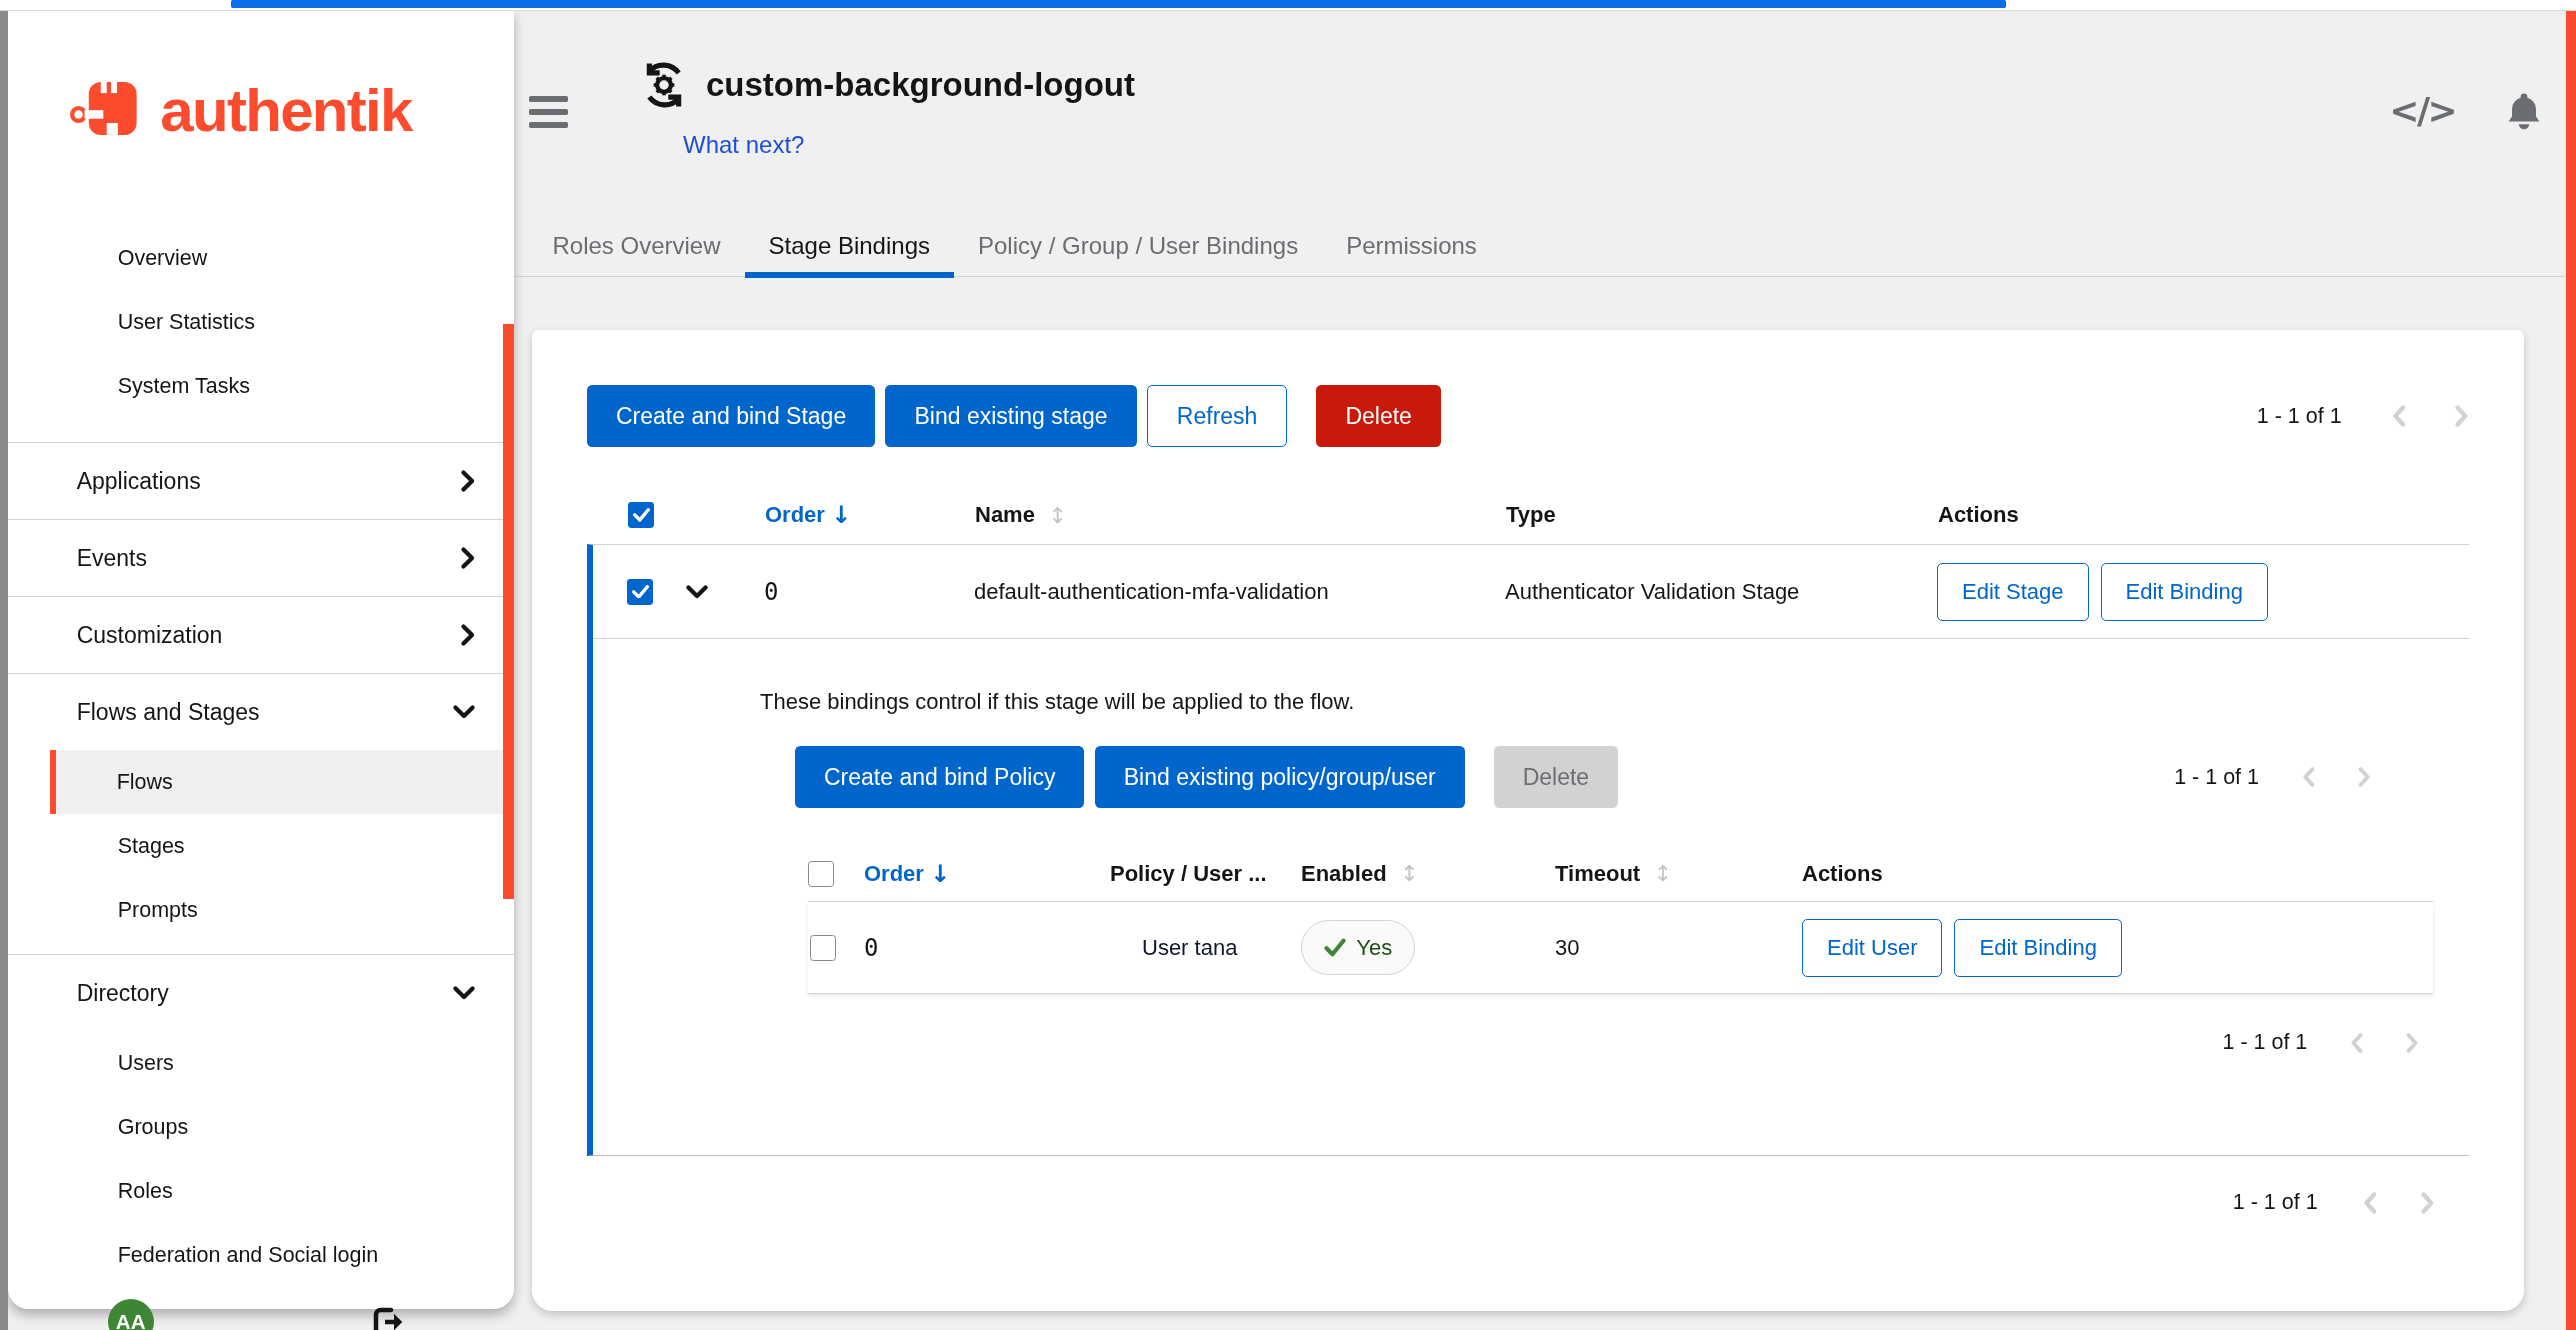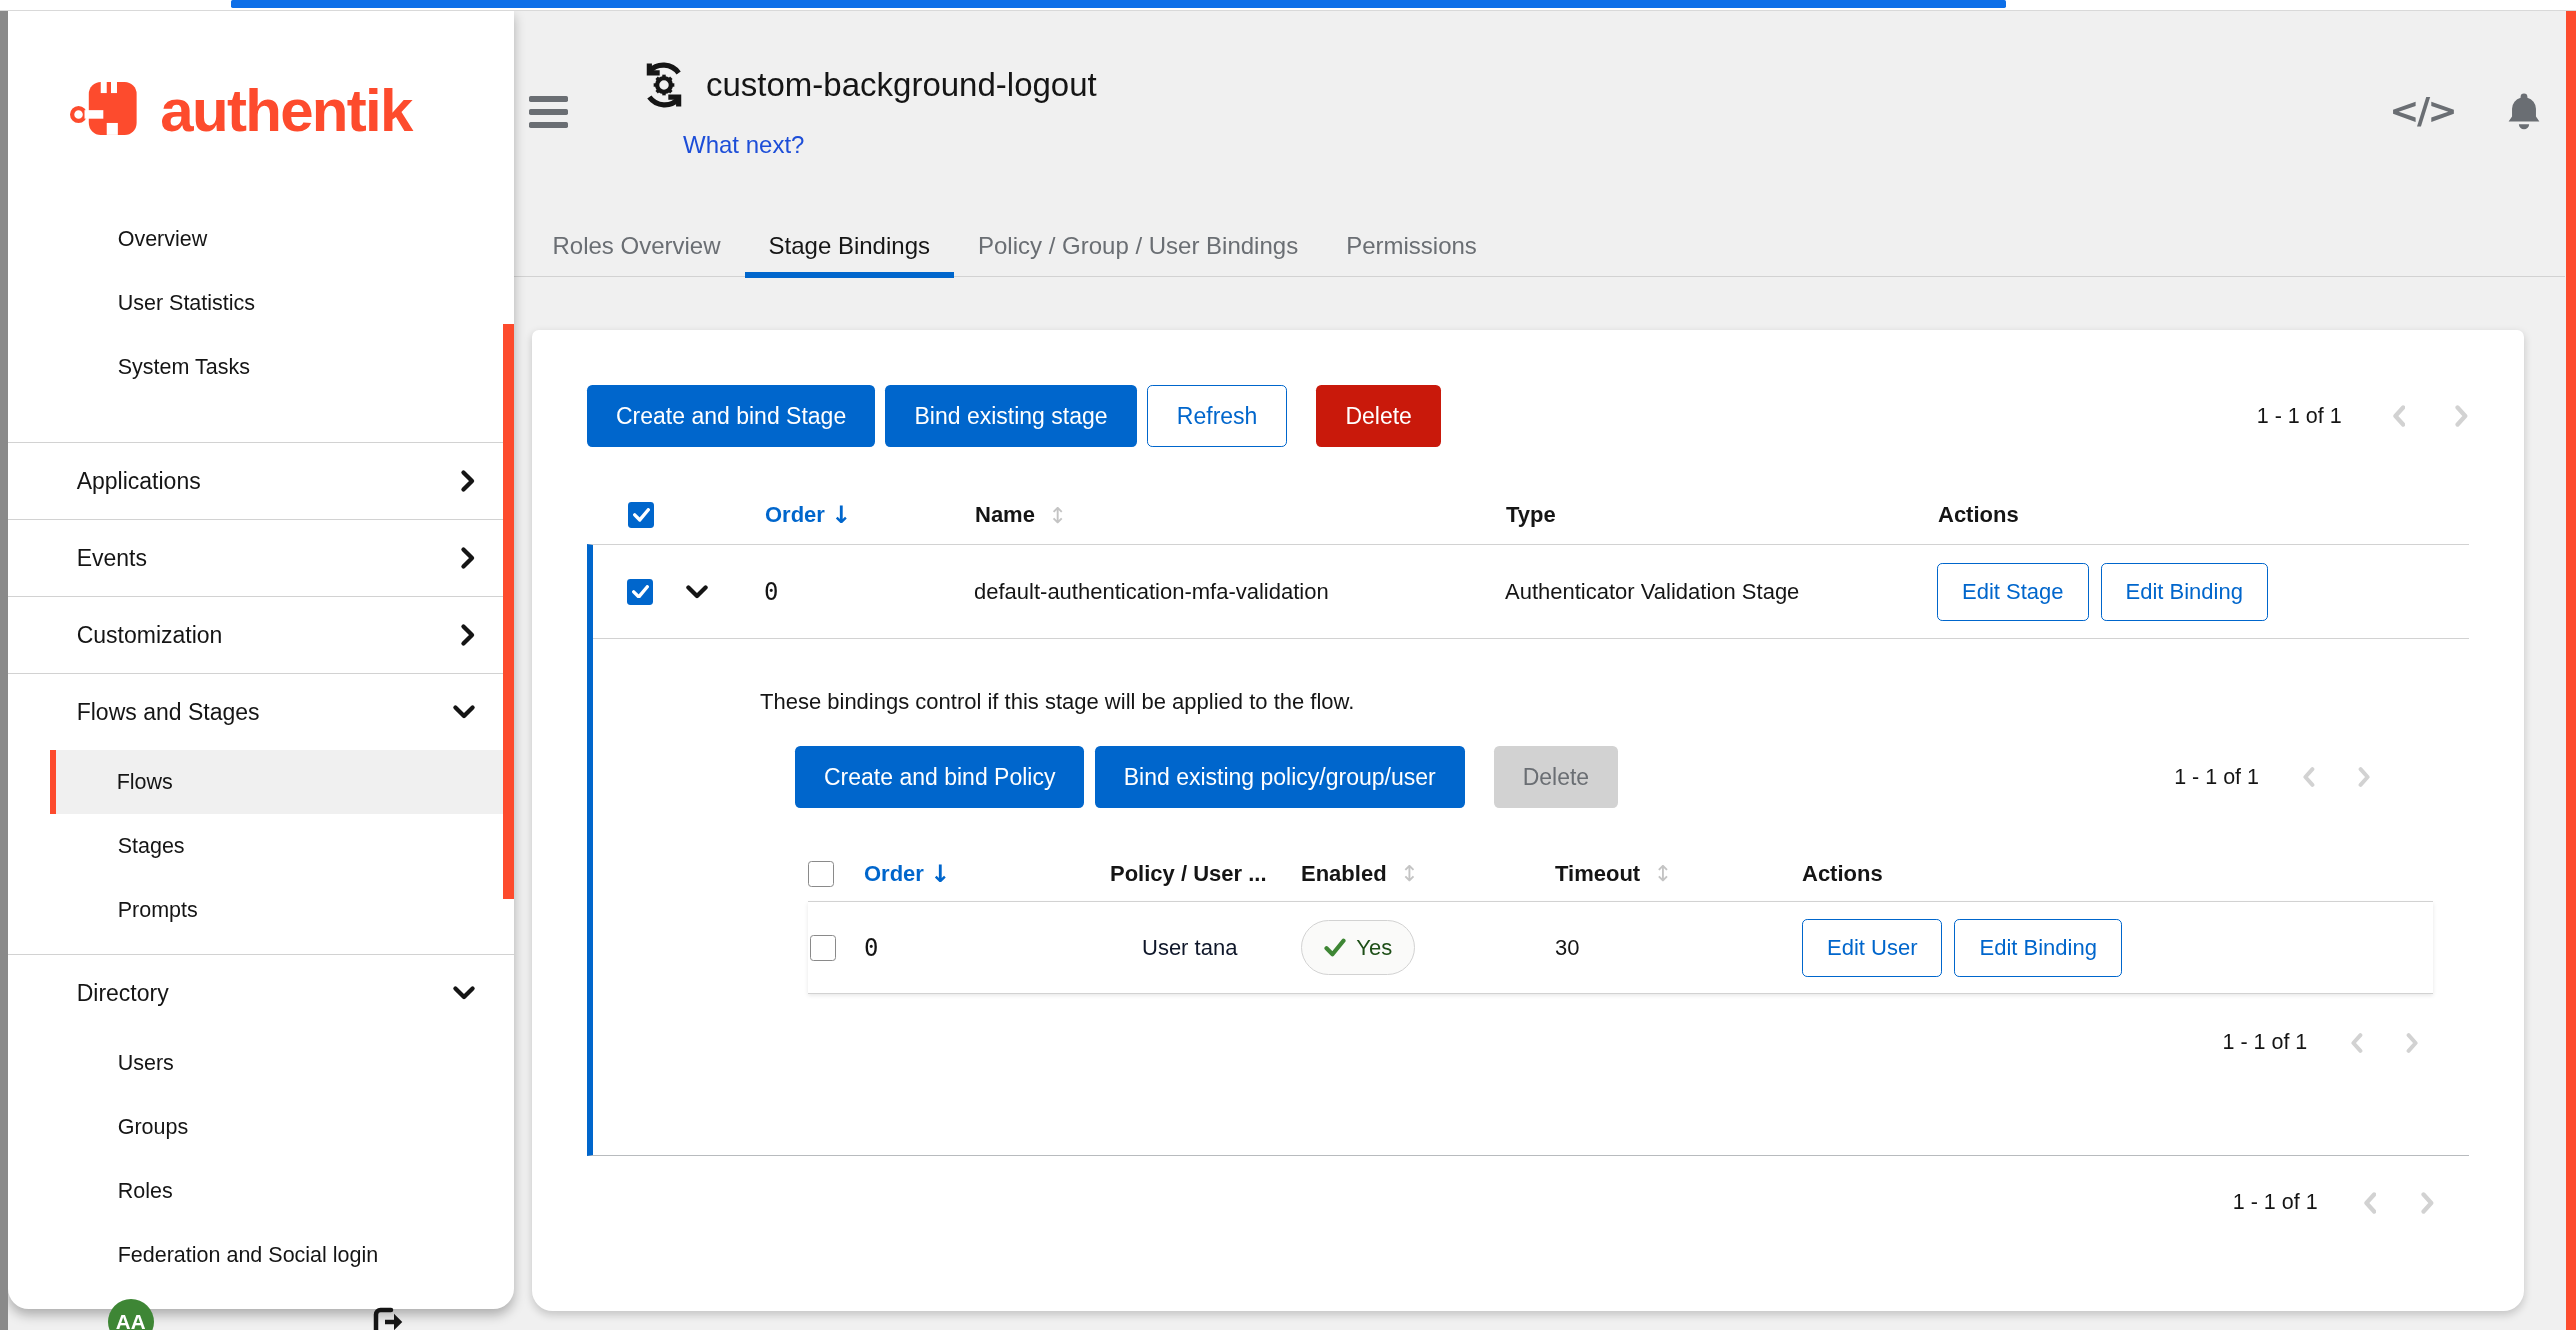--- a/index.html
+++ b/index.html
@@ -15,38 +15,38 @@
   .left-scrollbar { position:absolute; left:0; top:11px; width:7.7px; height:1320px; background:#8a8a8a; z-index:50;}
   .right-accent-strip { position:absolute; left:2566px; top:11px; width:10.3px; height:1320px; background:#fd4b2d; z-index:50;}
   
   .sidebar { position:absolute; left:7.7px; top:11px; width:506px; height:1298px; background:#ffffff;
              border-radius:0 0 20.6px 20.6px; box-shadow:0 5.2px 12px rgba(0,0,0,.28); z-index:30;
              display:flex; flex-direction:column; }
   .sidebar-scroll-thumb { position:absolute; right:0; top:313px; width:11px; height:575px; background:#fd4b2d; z-index:5;}
   .logo { margin:69px 0 0 62px; display:flex; align-items:center; gap:8.6px; }
   .logo-text { font-size:60px; font-weight:bold; color:#fd4b2d; letter-spacing:-1.7px; line-height:60px; }
   .nav-top { margin-top:65px; }
-  .nav-item { height:64px; display:flex; align-items:center; padding-left:110px; font-size:21.5px; color:#151515; }
+  .nav-item { height:64px; display:flex; align-items:flex-end; padding-left:110px; font-size:21.5px; color:#151515; }
   .nav-group { border-top:0.9px solid #d2d2d2; }
   .nav-group.first { margin-top:43px; }
   .group-row { height:76px; display:flex; align-items:center; justify-content:space-between; padding:0 38px 0 69px; font-size:23px; color:#151515;}
   .child-item { height:64px; display:flex; align-items:center; padding-left:110px; font-size:21.5px; color:#151515;}
   .child-item.selected { background:#f0f0f0; margin-left:42px; border-left:6.9px solid #fd4b2d; padding-left:61px; }
   .children { padding-bottom:12px; }
   .sidebar-footer { margin-top:auto; padding:0 0 26px 100px; display:flex; align-items:center; height:82px; }
   .avatar { width:46px; height:46px; border-radius:50%; background:#3e8635; color:#fff; font-size:20.6px; font-weight:bold;
             display:flex; align-items:center; justify-content:center; }
   .logout { margin-left:216px; display:flex; align-items:center; }
   
   .content { position:absolute; left:513px; top:11px; width:2052px; height:1320px; }
   .header { position:relative; height:204px; }
   .hamburger { position:absolute; left:16.3px; top:85px; width:39px; display:flex; flex-direction:column; gap:6.9px; cursor:pointer;}
   .hamburger span { display:block; height:6px; background:#6a6e73; border-radius:1.7px; }
   .title-row { position:absolute; left:126px; top:49px; display:flex; align-items:center; gap:17px; }
-  .page-title { font-size:33px; font-weight:400; color:#151515; }
+  .page-title { font-size:33px; font-weight:700; color:#151515; }
   .subtitle { position:absolute; left:126px; top:120px; font-size:24px; color:#1d4ed8;margin-left:44px; }
   .header-icons { position:absolute; right:22px; top:79px; display:flex; align-items:center; gap:50px; }
   .code-glyph { font-size:36px; font-weight:bold; color:#6a6e73; letter-spacing:-2.6px; font-family:"DejaVu Sans",sans-serif;}
   
   .tabbar { height:62px; border-bottom:1.7px solid #d2d2d2; display:flex; align-items:stretch; padding-left:15.5px; width:2052px; }
   .tab { padding:0 24px; display:flex; align-items:center; font-size:24px; color:#6a6e73; position:relative; cursor:pointer;}
   .tab.active { color:#151515; }
   .tab.active::after { content:""; position:absolute; left:0; right:0; bottom:-1.7px; height:6px; background:#0066cc; }
   
   .card { position:absolute; left:19px; top:319px; width:1992px; height:981px; background:#fff;

